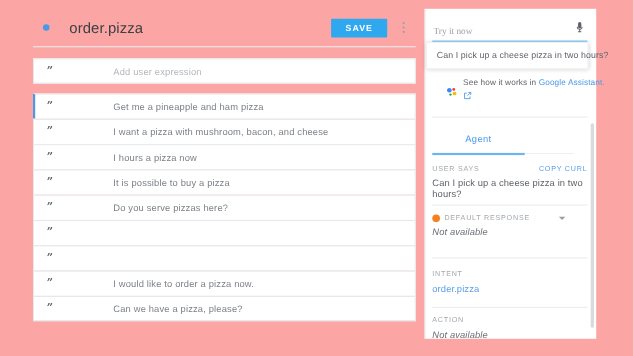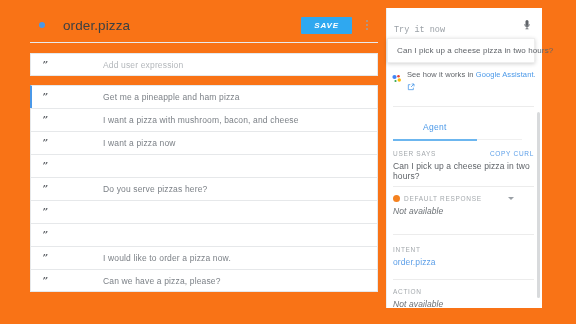--- a/index.html
+++ b/index.html
@@ -13,21 +13,21 @@
     font-family: "Liberation Sans", sans-serif;
     overflow: hidden;
     position: relative;
     color: #4a4a4a;
   }
   .app {
     position: absolute;
     left: 0; top: 0;
     width: 576px;
     height: 324px;
-    background: #f97316;
+    background: #fca5a5;
   }
 
   
   .main-col {
     position: absolute;
     left: 30px;
     top: 8px;
     width: 348px;
     height: 300px;
   }
@@ -60,21 +60,20 @@
     letter-spacing: .9px;
     font-weight: bold;
     border: none;
     border-radius: 1px;
     height: 17px;
     padding: 0 13px;
     cursor: pointer;
     flex: 0 0 auto;
     line-height: 17px;
     text-align: left;
-    font-style: italic;
   }
   .kebab-menu {
     width: 18px;
     height: 20px;
     margin-left: 6px;
     margin-right: 2px;
     display: flex;
     flex-direction: column;
     align-items: center;
     justify-content: center;
@@ -156,21 +155,21 @@
     margin: 10px 8px 0 6px;
     height: 20px;
   }
   .try-input {
     width: 100%;
     box-sizing: border-box;
     border: none;
     border-bottom: 1.5px solid #2fa8f0;
     outline: none;
     font-size: 8.5px;
-    font-family: Liberation Mono, monospace;
+    font-family: Liberation Serif, serif;
     color: #3c4043;
     padding: 0 18px 3px 1px;
     background: transparent;
     height: 16px;
   }
   .try-input::placeholder { color: #9aa0a6; }
   .mic-icon {
     position: absolute;
     right: 1px;
     top: 0px;
@@ -194,25 +193,25 @@
     font-size: 8px;
     color: #5f6368;
     padding: 7px 6px 7px 9px;
     white-space: nowrap;
     cursor: pointer;
     letter-spacing: .1px;
   }
 
   .assistant-row {
     position: absolute;
-    left: 4px;
+    left: 18px;
     top: 62px;
     width: 148px;
     display: flex;
-    align-items: flex-start;
+    align-items: center;
     z-index: 5;
   }
   .assistant-icon {
     width: 12px; height: 12px;
     flex: 0 0 auto;
     position: relative;
     margin-top: 1px;
   }
   .assistant-text {
     font-size: 7.5px;
@@ -366,24 +365,25 @@
         <div class="expr-row selected">
           <span class="quote-icon">”</span>
           <span class="expr-text">Get me a pineapple and ham pizza</span>
         </div>
         <div class="expr-row">
           <span class="quote-icon">”</span>
           <span class="expr-text">I want a pizza with mushroom, bacon, and cheese</span>
         </div>
         <div class="expr-row">
           <span class="quote-icon">”</span>
-          <span class="expr-text">I want a pizza now</span>
-        </div>
-        <div class="expr-row">
-          <span class="quote-icon">”</span>
+          <span class="expr-text">I hours a pizza now</span>
+        </div>
+        <div class="expr-row">
+          <span class="quote-icon">”</span>
+          <span class="expr-text">It is possible to buy a pizza</span>
         </div>
         <div class="expr-row">
           <span class="quote-icon">”</span>
           <span class="expr-text">Do you serve pizzas here?</span>
         </div>
         <div class="expr-row">
           <span class="quote-icon">”</span>
         </div>
         <div class="expr-row">
           <span class="quote-icon">”</span>

